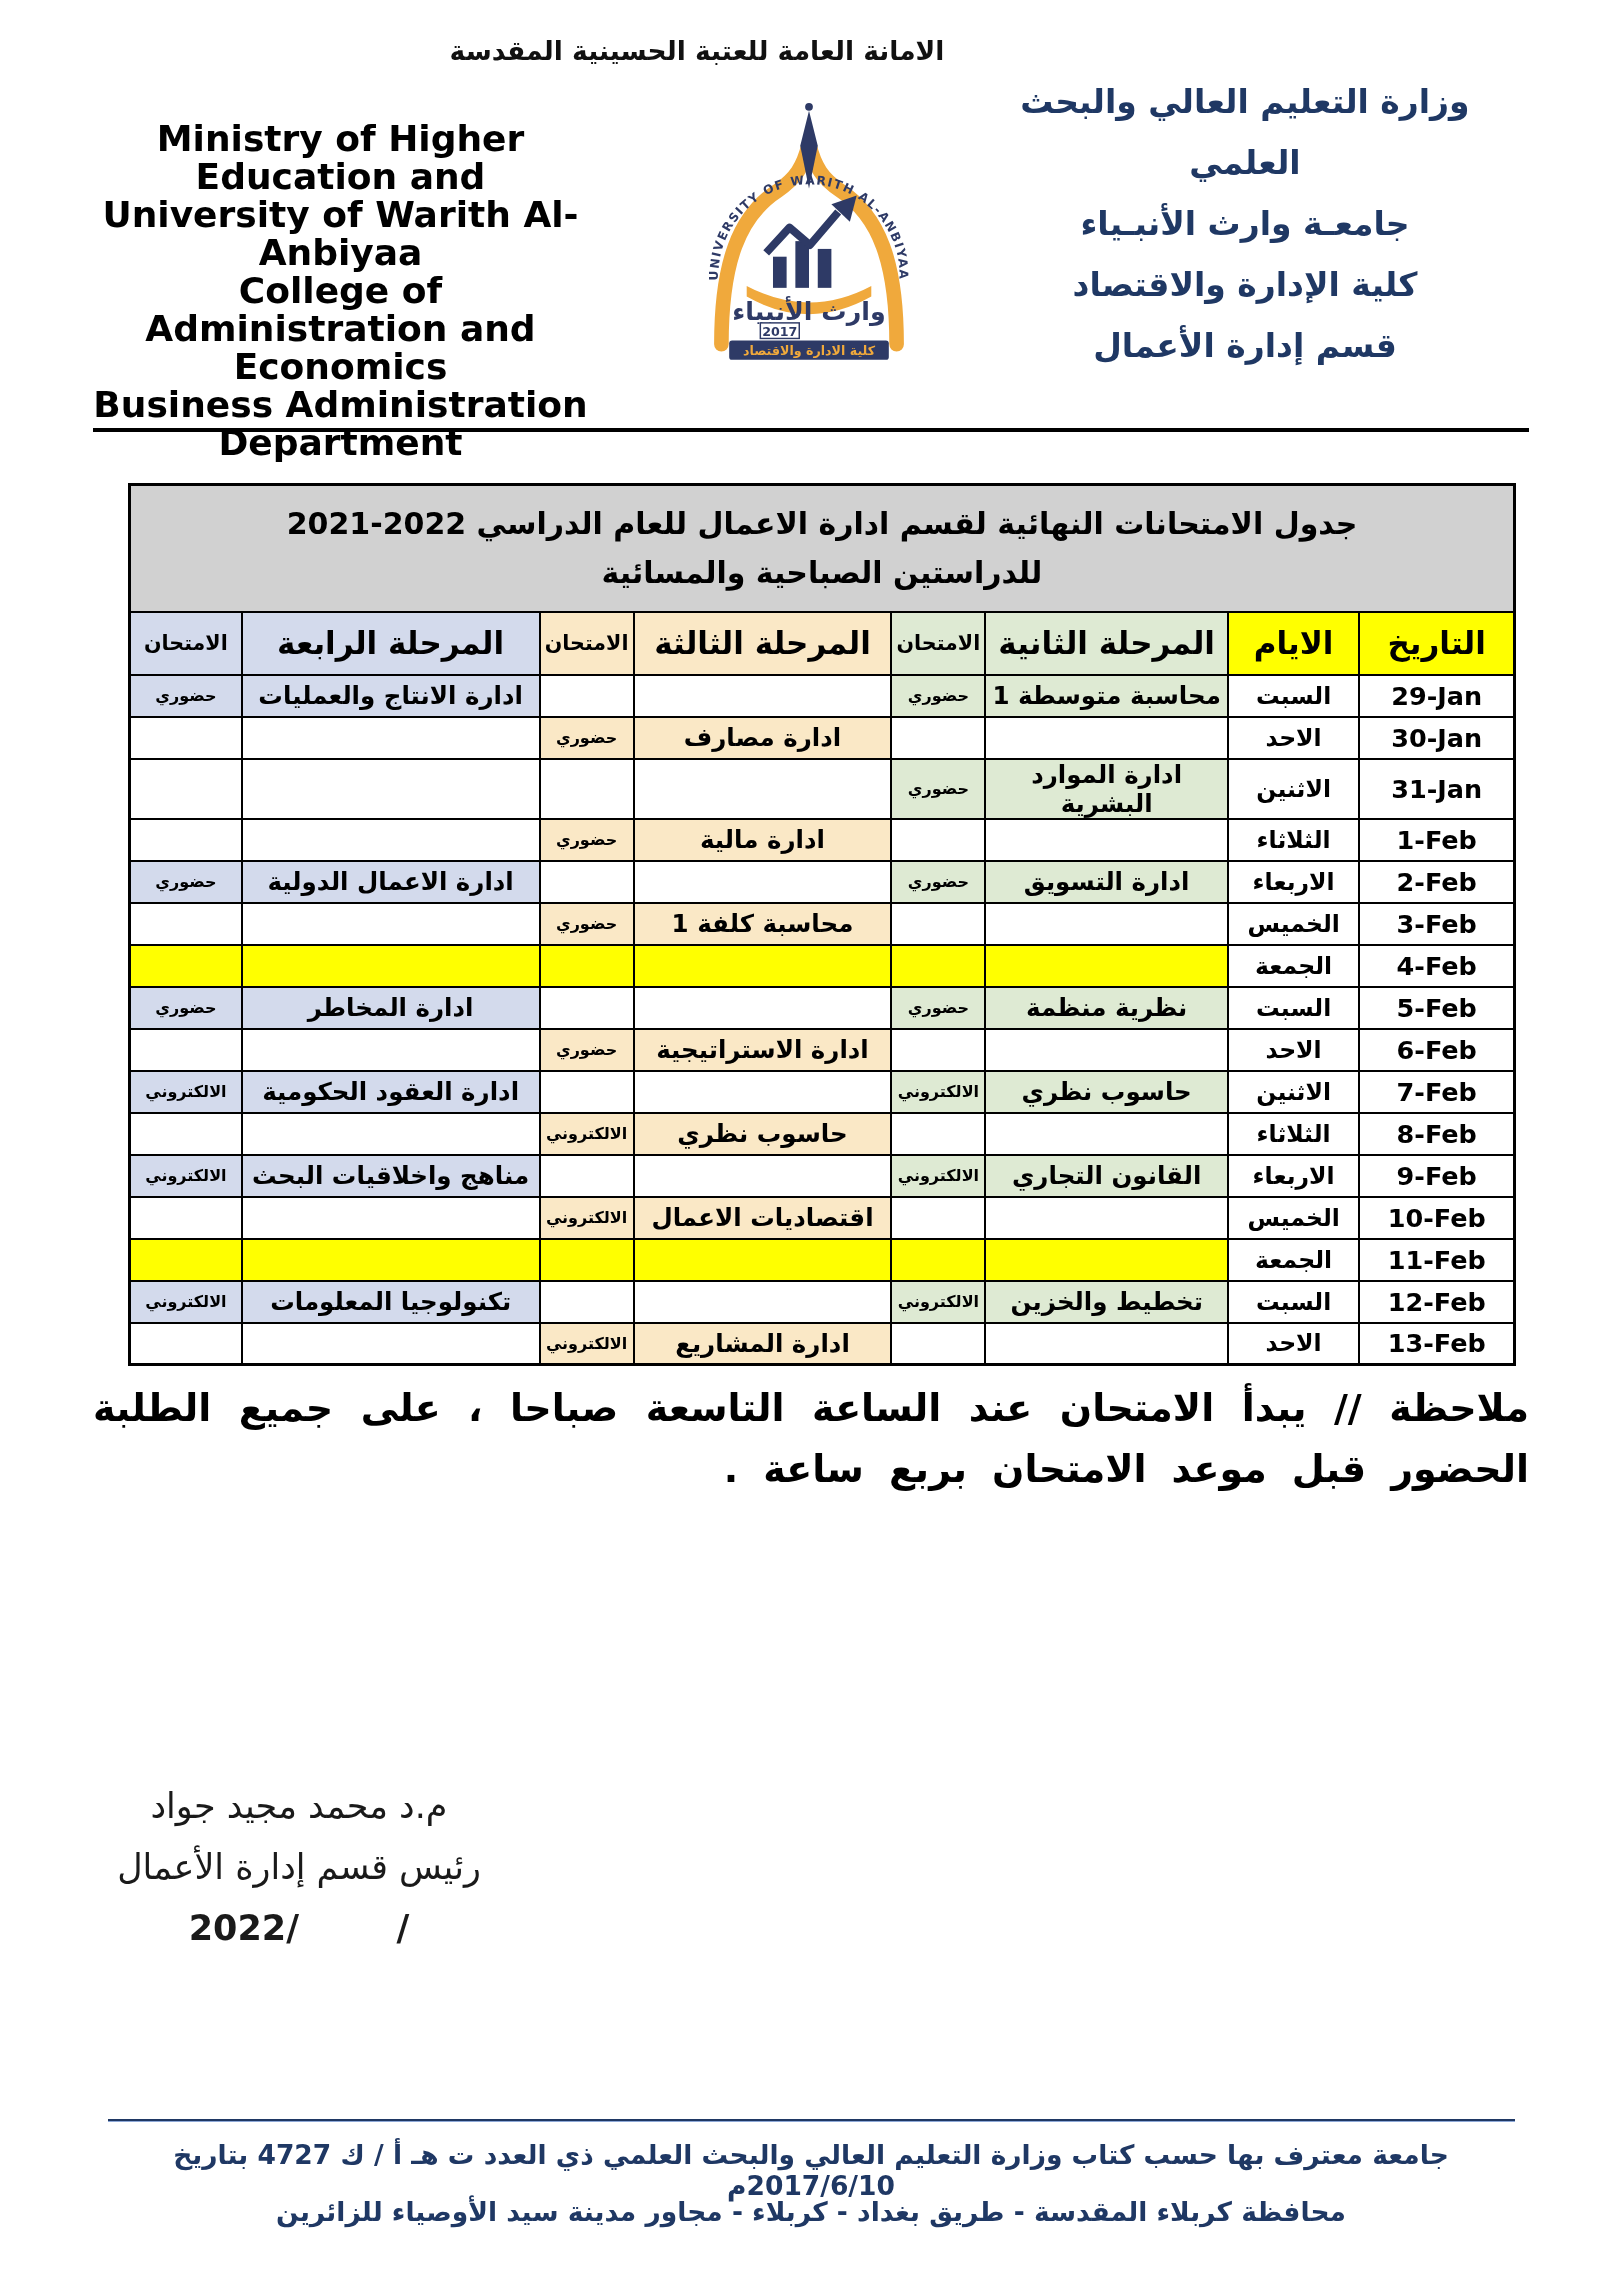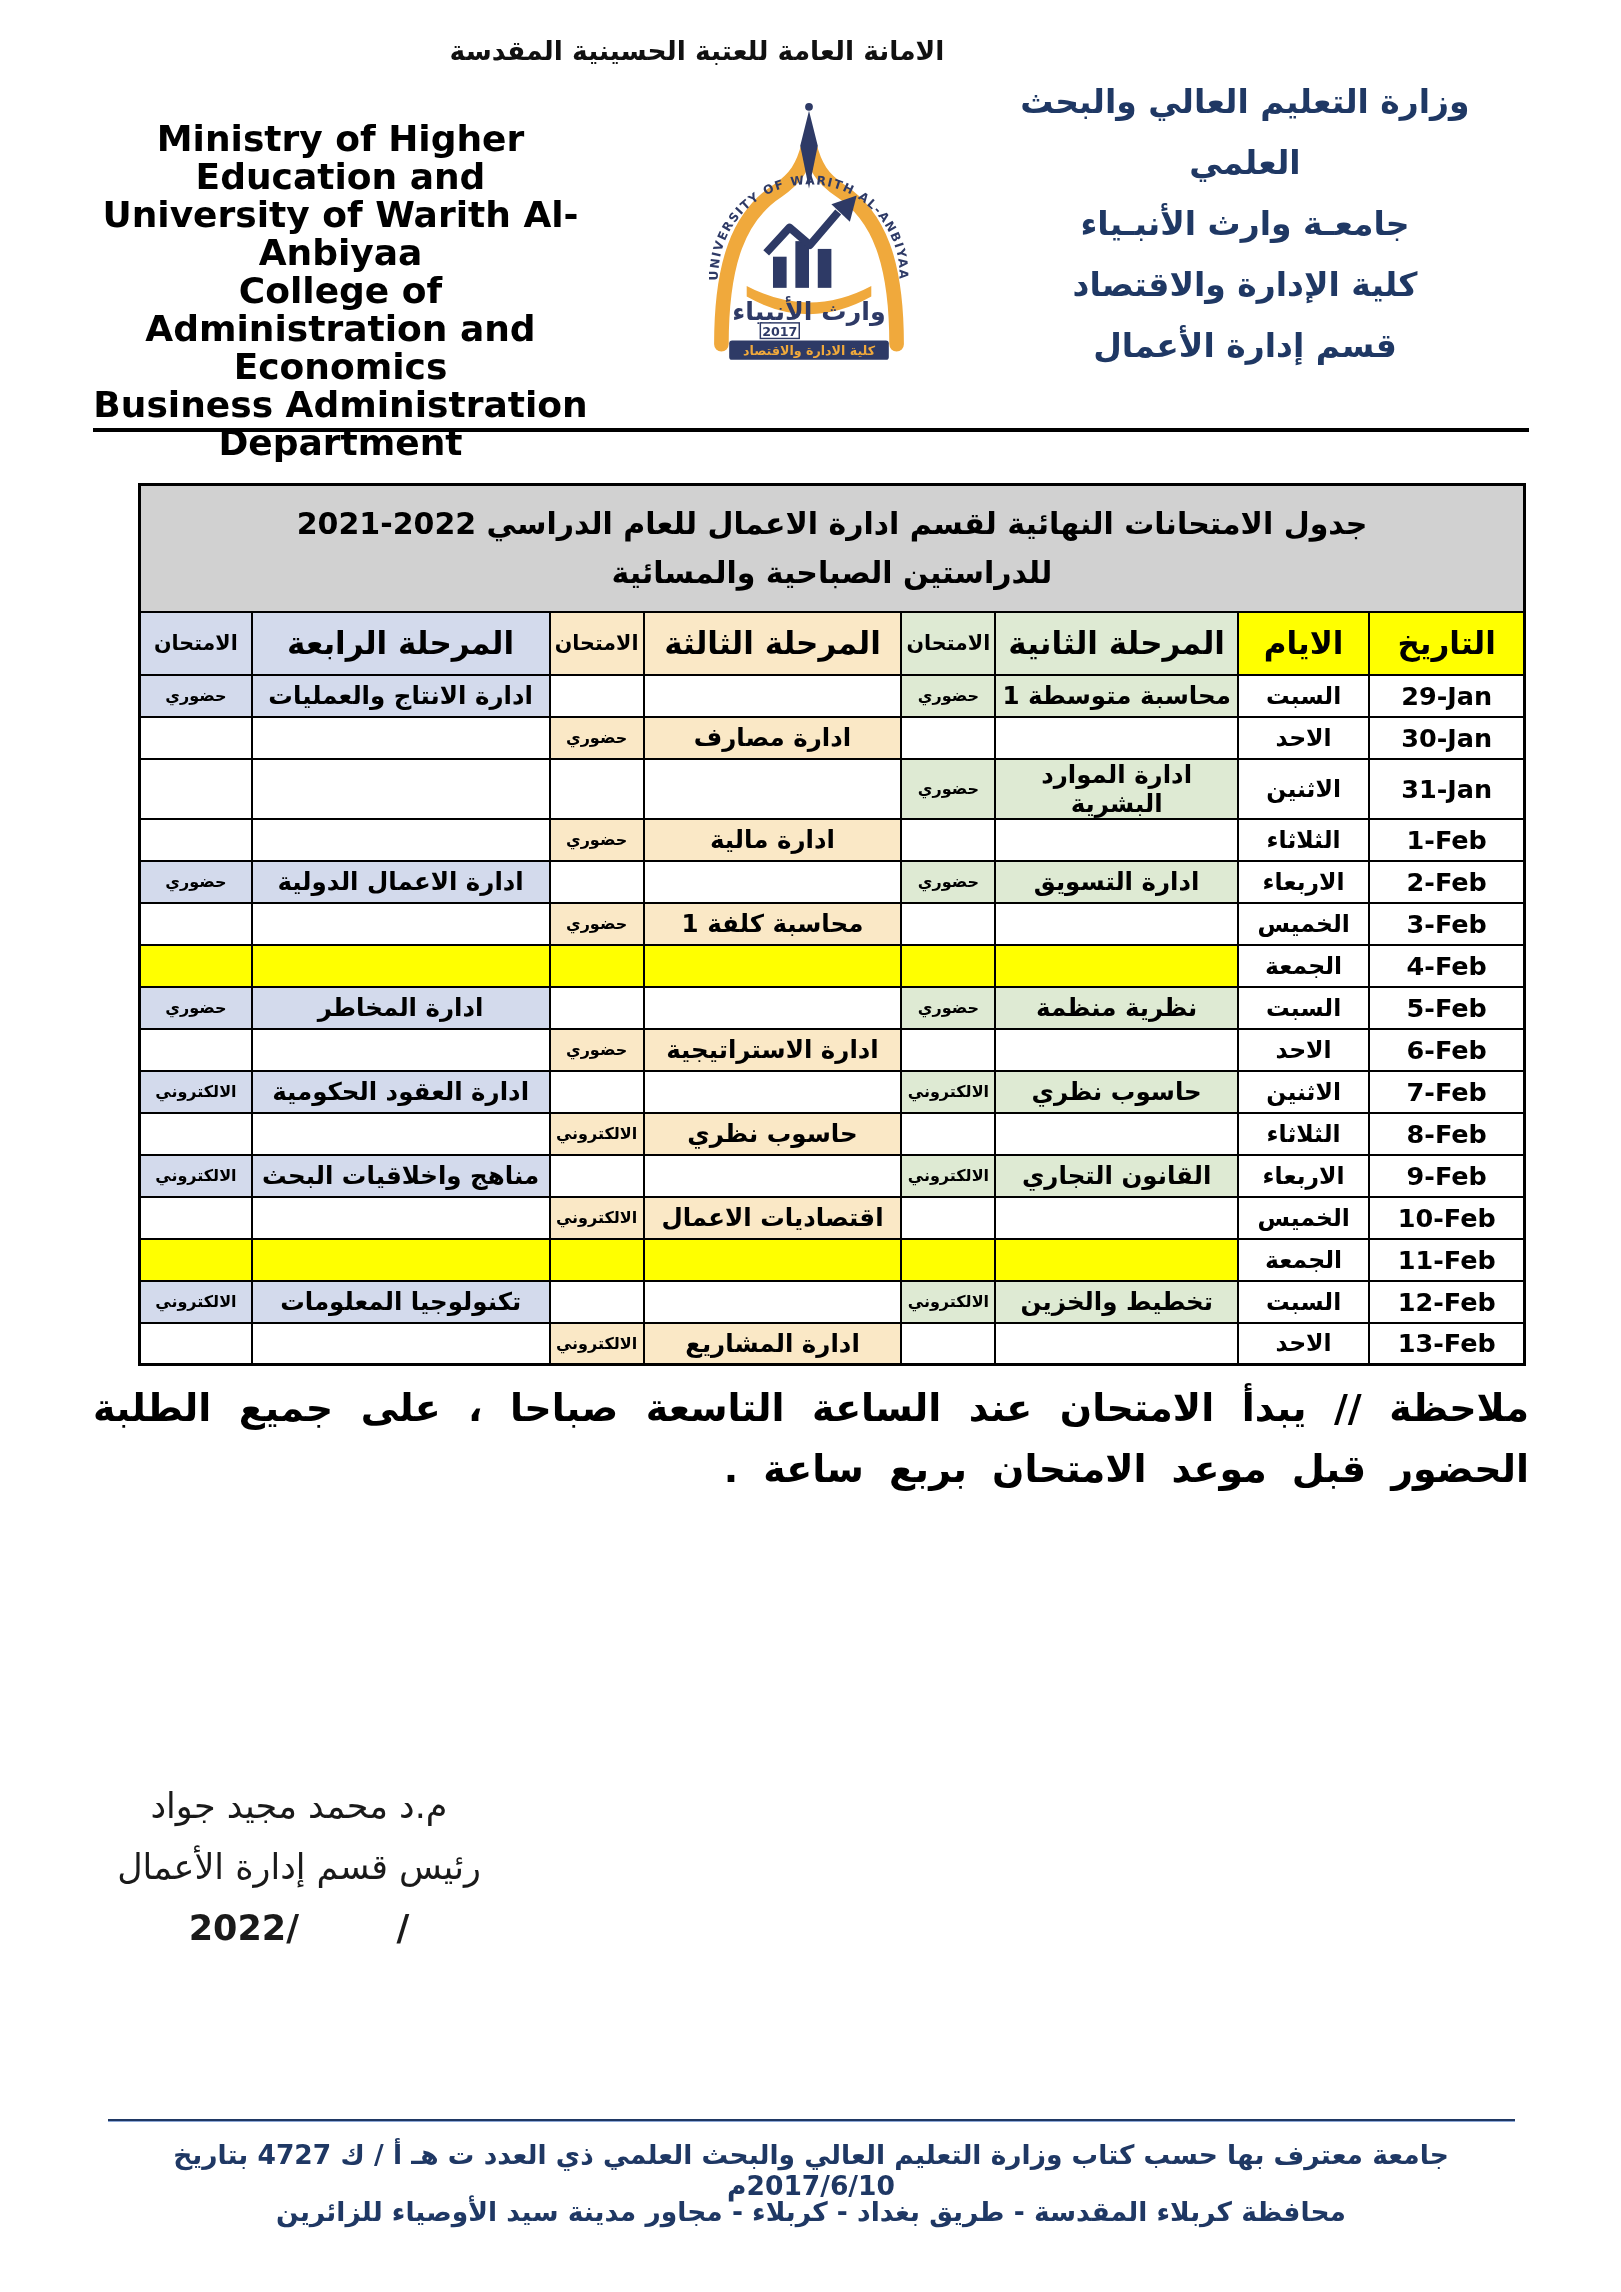--- a/index.html
+++ b/index.html
@@ -20,21 +20,21 @@
   .header-ar{position:absolute; right:92px; top:71px; width:568px; text-align:center;
     direction:rtl; color:var(--navy); font-size:33px; font-weight:600; line-height:61px;}
   .header-ar .dept{font-weight:800;}
 
   .logo{position:absolute; left:663px; top:94px; width:292px; height:267px;}
 
   .divider{position:absolute; left:93px; top:428px; width:1436px; height:3.9px; background:#000;}
 
   table.exam-table{position:absolute; left:128px; top:483px; width:1388px;
     border-collapse:collapse; table-layout:fixed; direction:rtl;
-    border:3.9px solid #000; font-weight:bold; color:#000;margin-left:10px;}
+    border:3.9px solid #000; font-weight:bold; color:#000;}
   table.exam-table td, table.exam-table th{border:2.9px solid #000; text-align:center; vertical-align:middle; overflow:hidden;}
   .title-cell{height:127px; background:var(--gray); font-size:30px; font-weight:bold;
     padding:0 93px; line-height:49px;}
   tr.hdr-row{height:63px;}
   tr.hdr-row th{font-size:31px;}
   tr.hdr-row th.hdr-exam2, tr.hdr-row th.hdr-exam3, tr.hdr-row th.hdr-exam4{font-size:20.6px;}
   .hdr-date,.hdr-day{background:var(--yellow);}
   .hdr-stage2,.hdr-exam2{background:var(--green);}
   .hdr-stage3,.hdr-exam3{background:var(--cream);}
   .hdr-stage4,.hdr-exam4{background:var(--lavender);}

